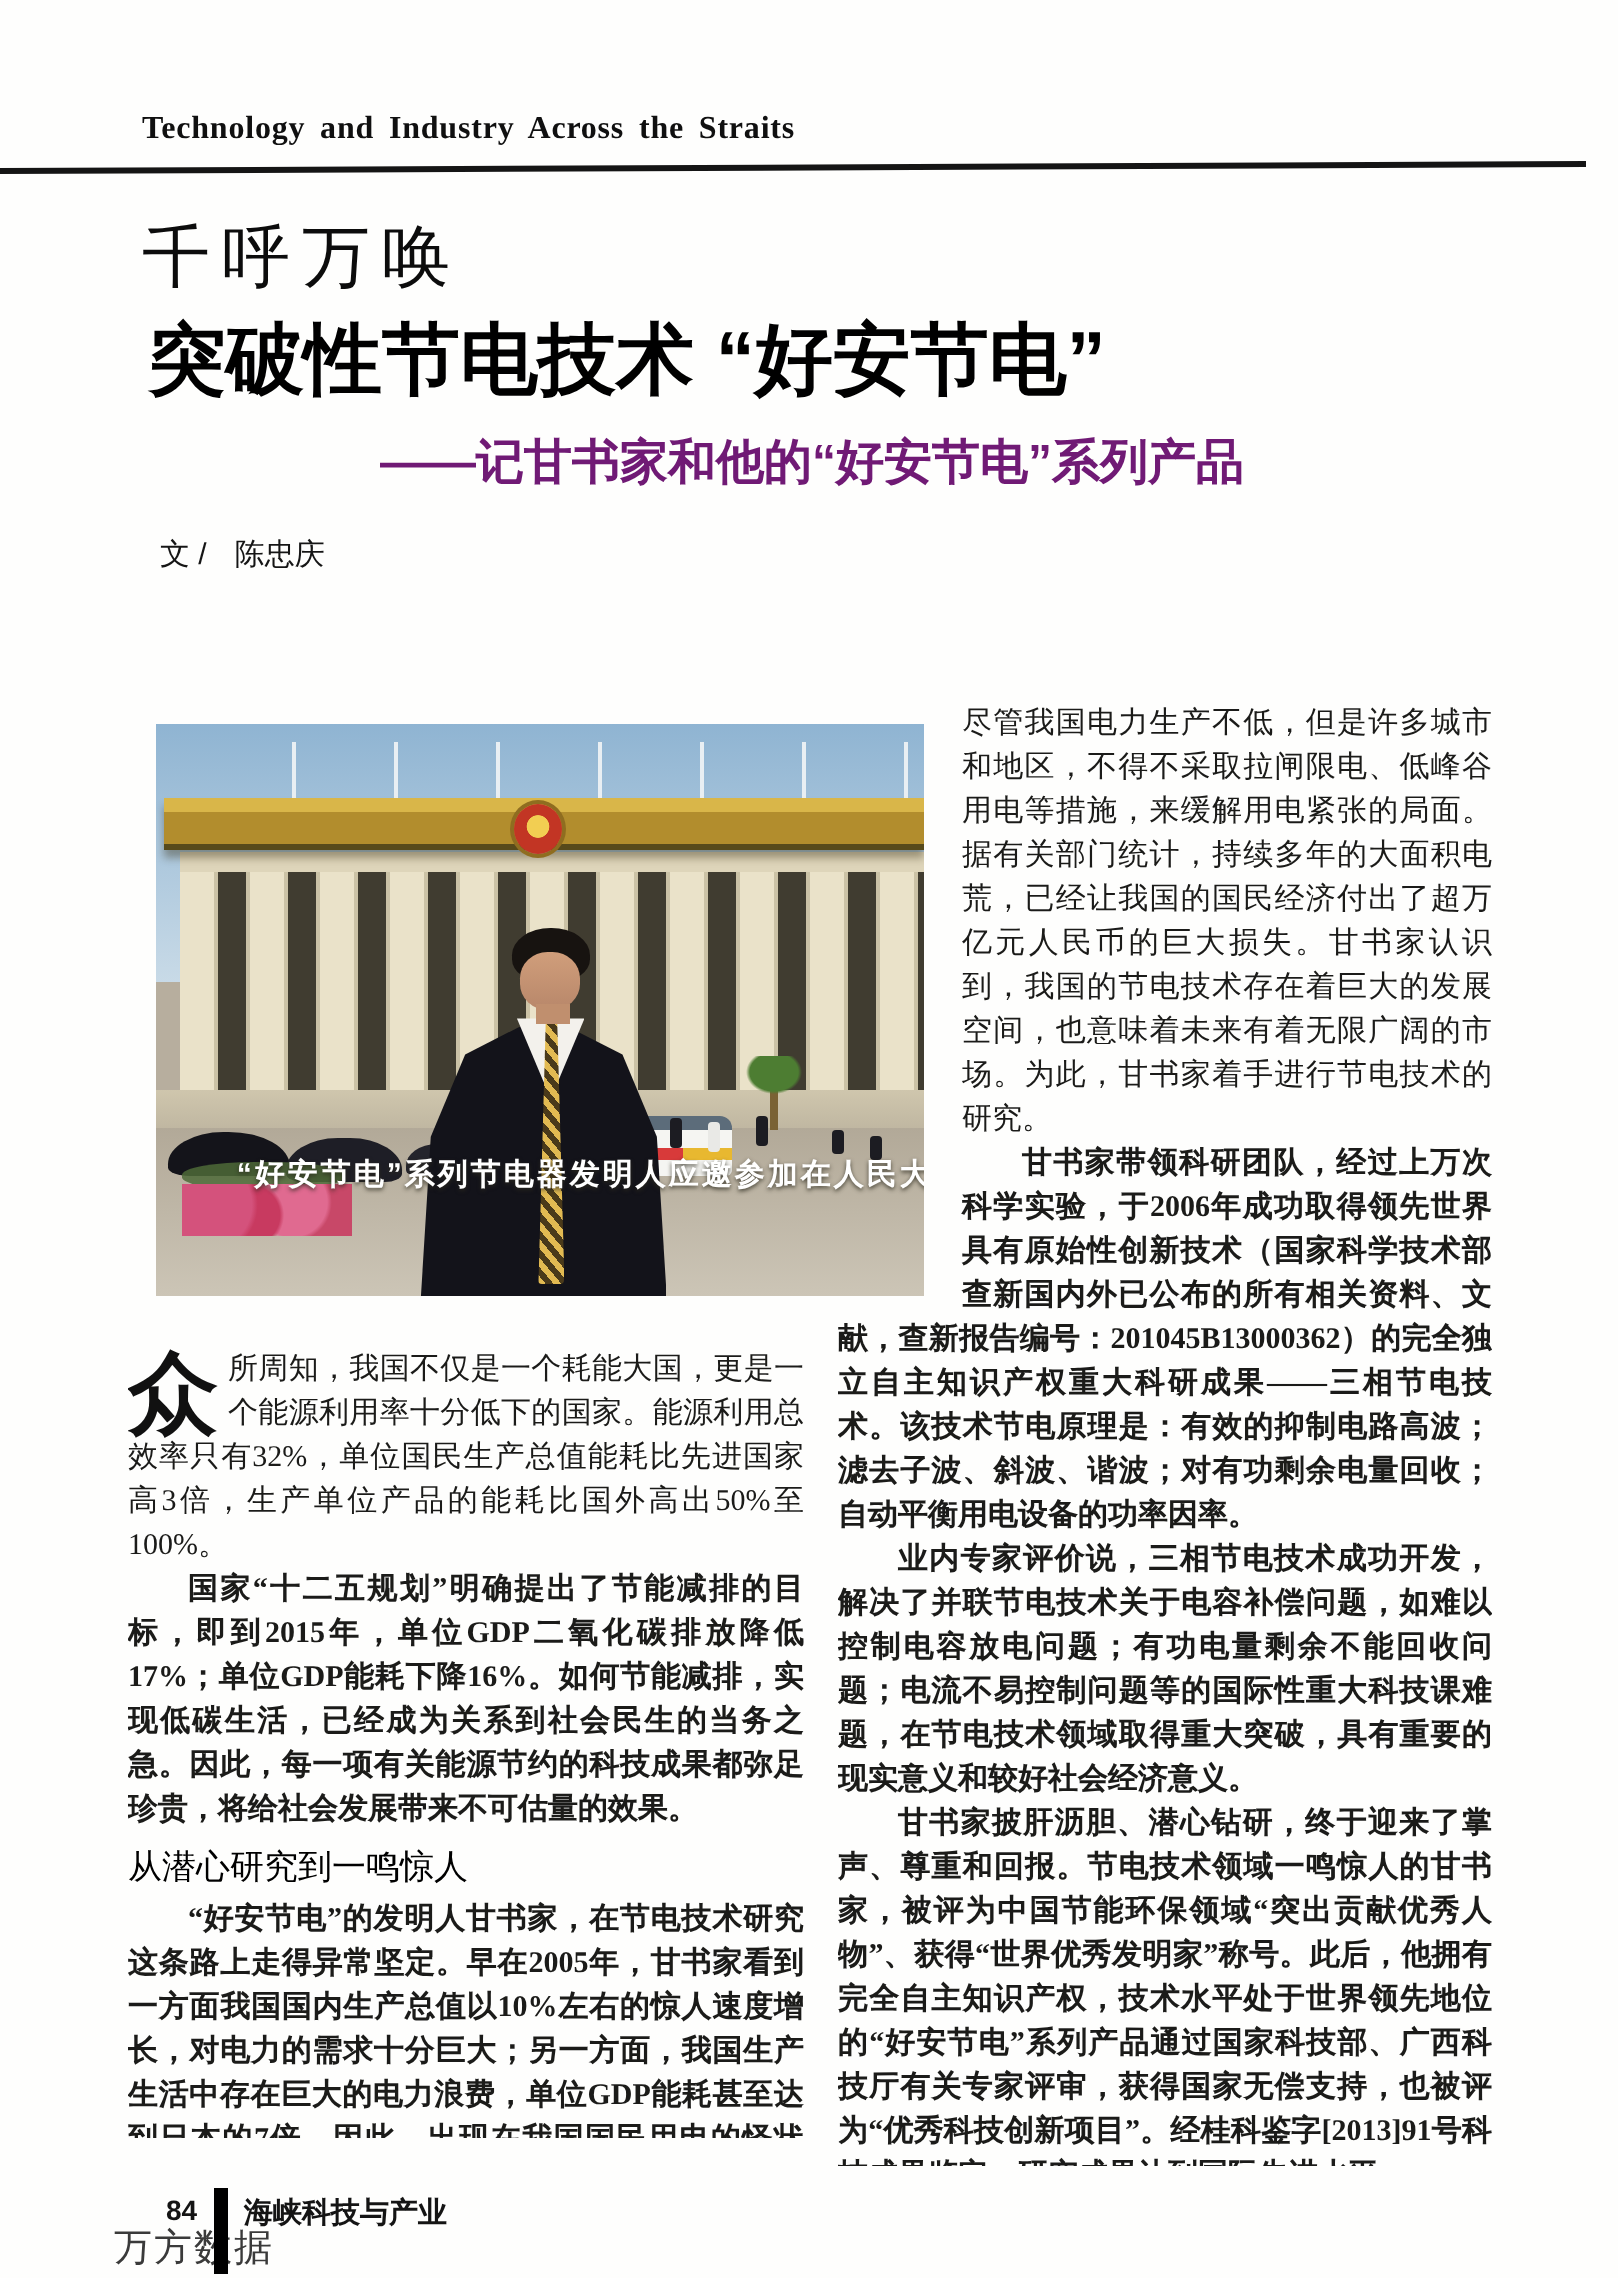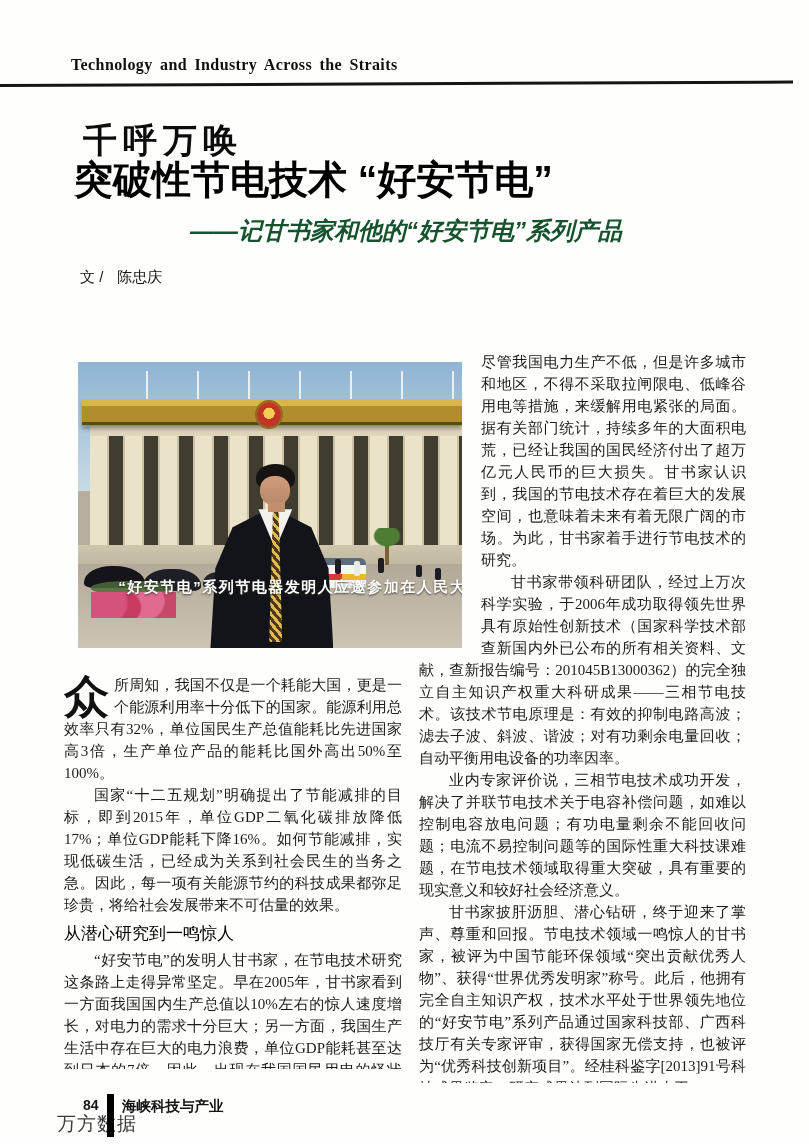--- a/index.html
+++ b/index.html
@@ -14,32 +14,32 @@
     font-family:"Liberation Serif","DejaVu Serif",serif; font-weight:bold;
     font-size:16px; color:#101010; letter-spacing:.4px; word-spacing:3px;
   }
   .masthead-rule {
     position:absolute; left:0; top:84px; width:793px; height:3px; background:#151515;
     transform:rotate(-0.25deg); transform-origin:left center;
   }
 
   
   .kicker {
-    position:absolute; left:71px; top:106px; margin:12px;
-    font-size:34px; font-weight:700; letter-spacing:6px; color:#0c0c0c;
+    position:absolute; left:71px; top:106px; margin:0;
+    font-size:34px; font-weight:400; letter-spacing:6px; color:#0c0c0c;
   }
   .main-title {
     position:absolute; left:74px; top:153px; margin:0;
     font-family:"Liberation Sans","DejaVu Sans",sans-serif;
     font-size:39px; font-weight:900; color:#000; letter-spacing:0;
   }
   .subtitle {
     position:absolute; left:190px; top:215px;
     font-family:"Liberation Sans","DejaVu Sans",sans-serif;
-    font-size:24px; font-weight:bold; color:#14532d;font-style:italic;
+    font-size:24px; font-weight:bold; color:#701a75;
   }
   .byline {
     position:absolute; left:80px; top:268px;
     font-family:"Liberation Sans","DejaVu Sans",sans-serif;
     font-size:15px; color:#151515;
   }
   .byline .lbl { margin-right:14px; }
 
   
   .photo { position:absolute; left:78px; top:362px; width:384px; height:286px;
@@ -105,21 +105,21 @@
   .ph-caption { position:absolute; color:#ffffff; font-weight:bold; font-size:15px;
     font-family:"Liberation Sans","DejaVu Sans",sans-serif; letter-spacing:1.5px;
     text-shadow:0 1px 2px rgba(45,42,30,.85); white-space:nowrap; z-index:9; }
   .ph-cap1 { left:10.5%; top:75.5%; }
   .ph-cap2 { left:1.5%; top:88.5%; }
 
   
   .col { position:absolute; font-size:15px; line-height:22px; text-align:justify;
          color:#1b1b19; }
   .col p { margin:0; }
-  .col p.indent { text-indent:2em; }
+  .col p.indent { text-indent:2em;font-weight:bold; }
   .col-left  { left:64px;  top:674px; width:338px; height:395px; overflow:hidden; }
   .col-right { left:419px; top:351px; width:327px; height:732px; overflow:hidden; }
   .photo-spacer { float:left; width:62px; height:308px; }
   .dropcap { float:left; font-size:45px; line-height:42px; padding:2px 5px 0 0;
     font-weight:600; color:#111; }
   .sec-head { margin:7px 0 4px 0; font-family:"Liberation Sans","DejaVu Sans",sans-serif;
     font-weight:normal; font-size:17px; color:#000; text-align:left; }
 
   
   .pagenum { position:absolute; left:83px; top:1097px; font-size:14px; font-weight:bold;

